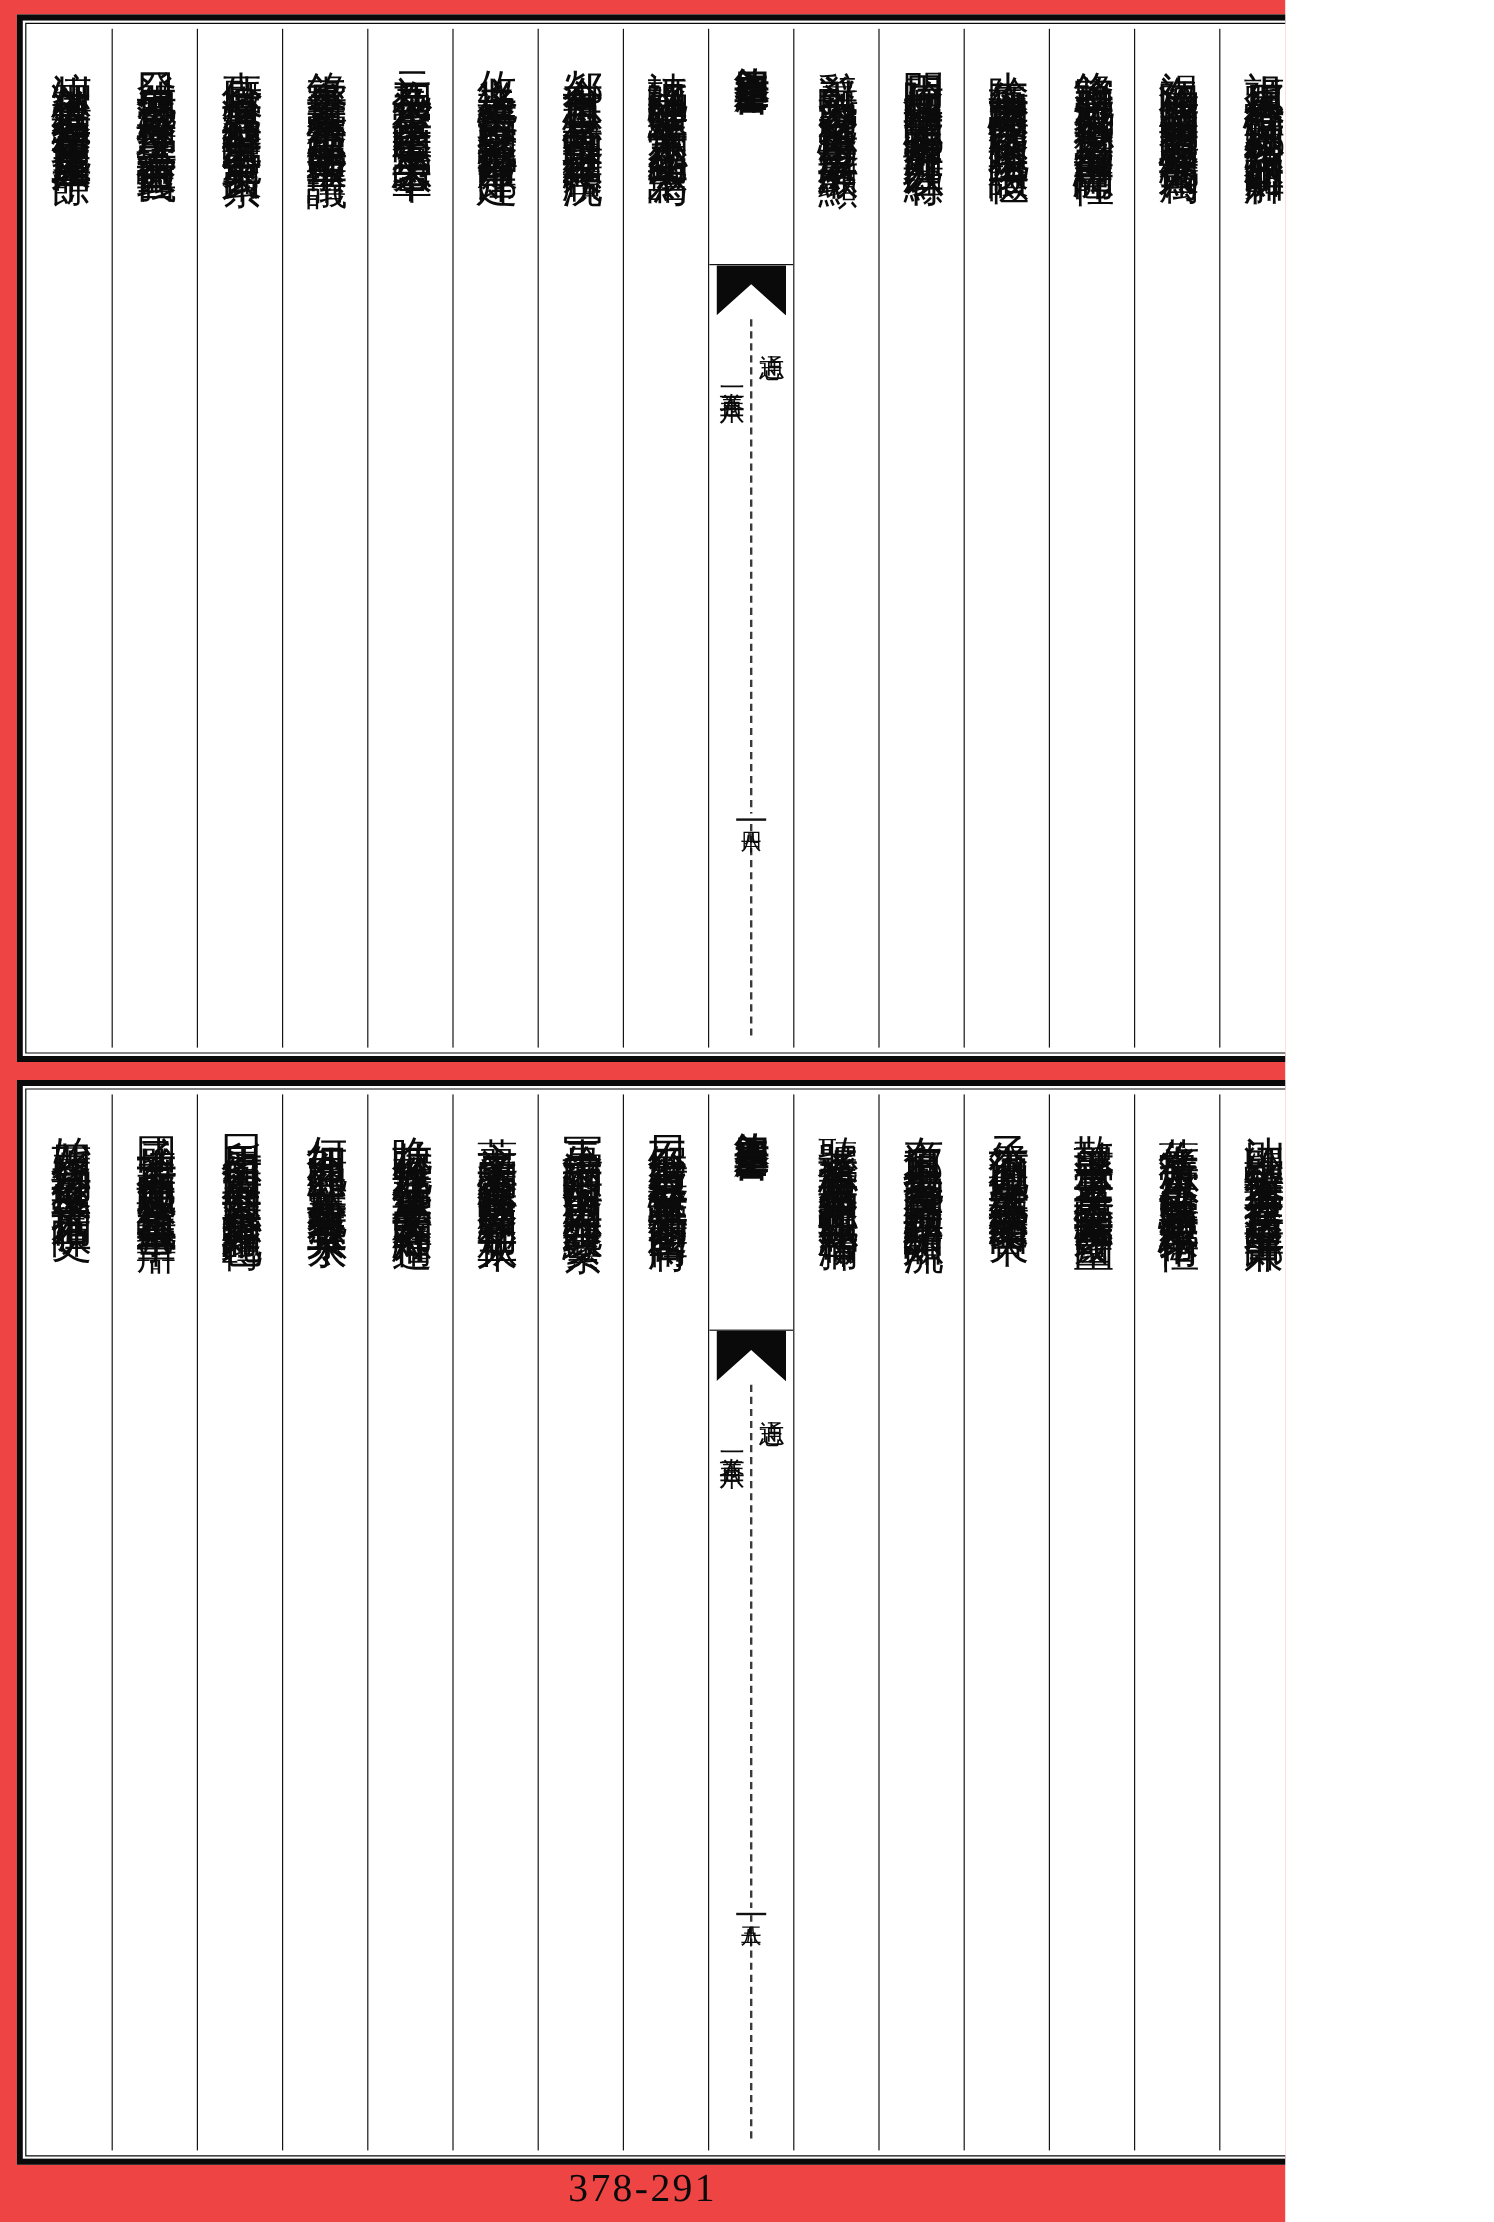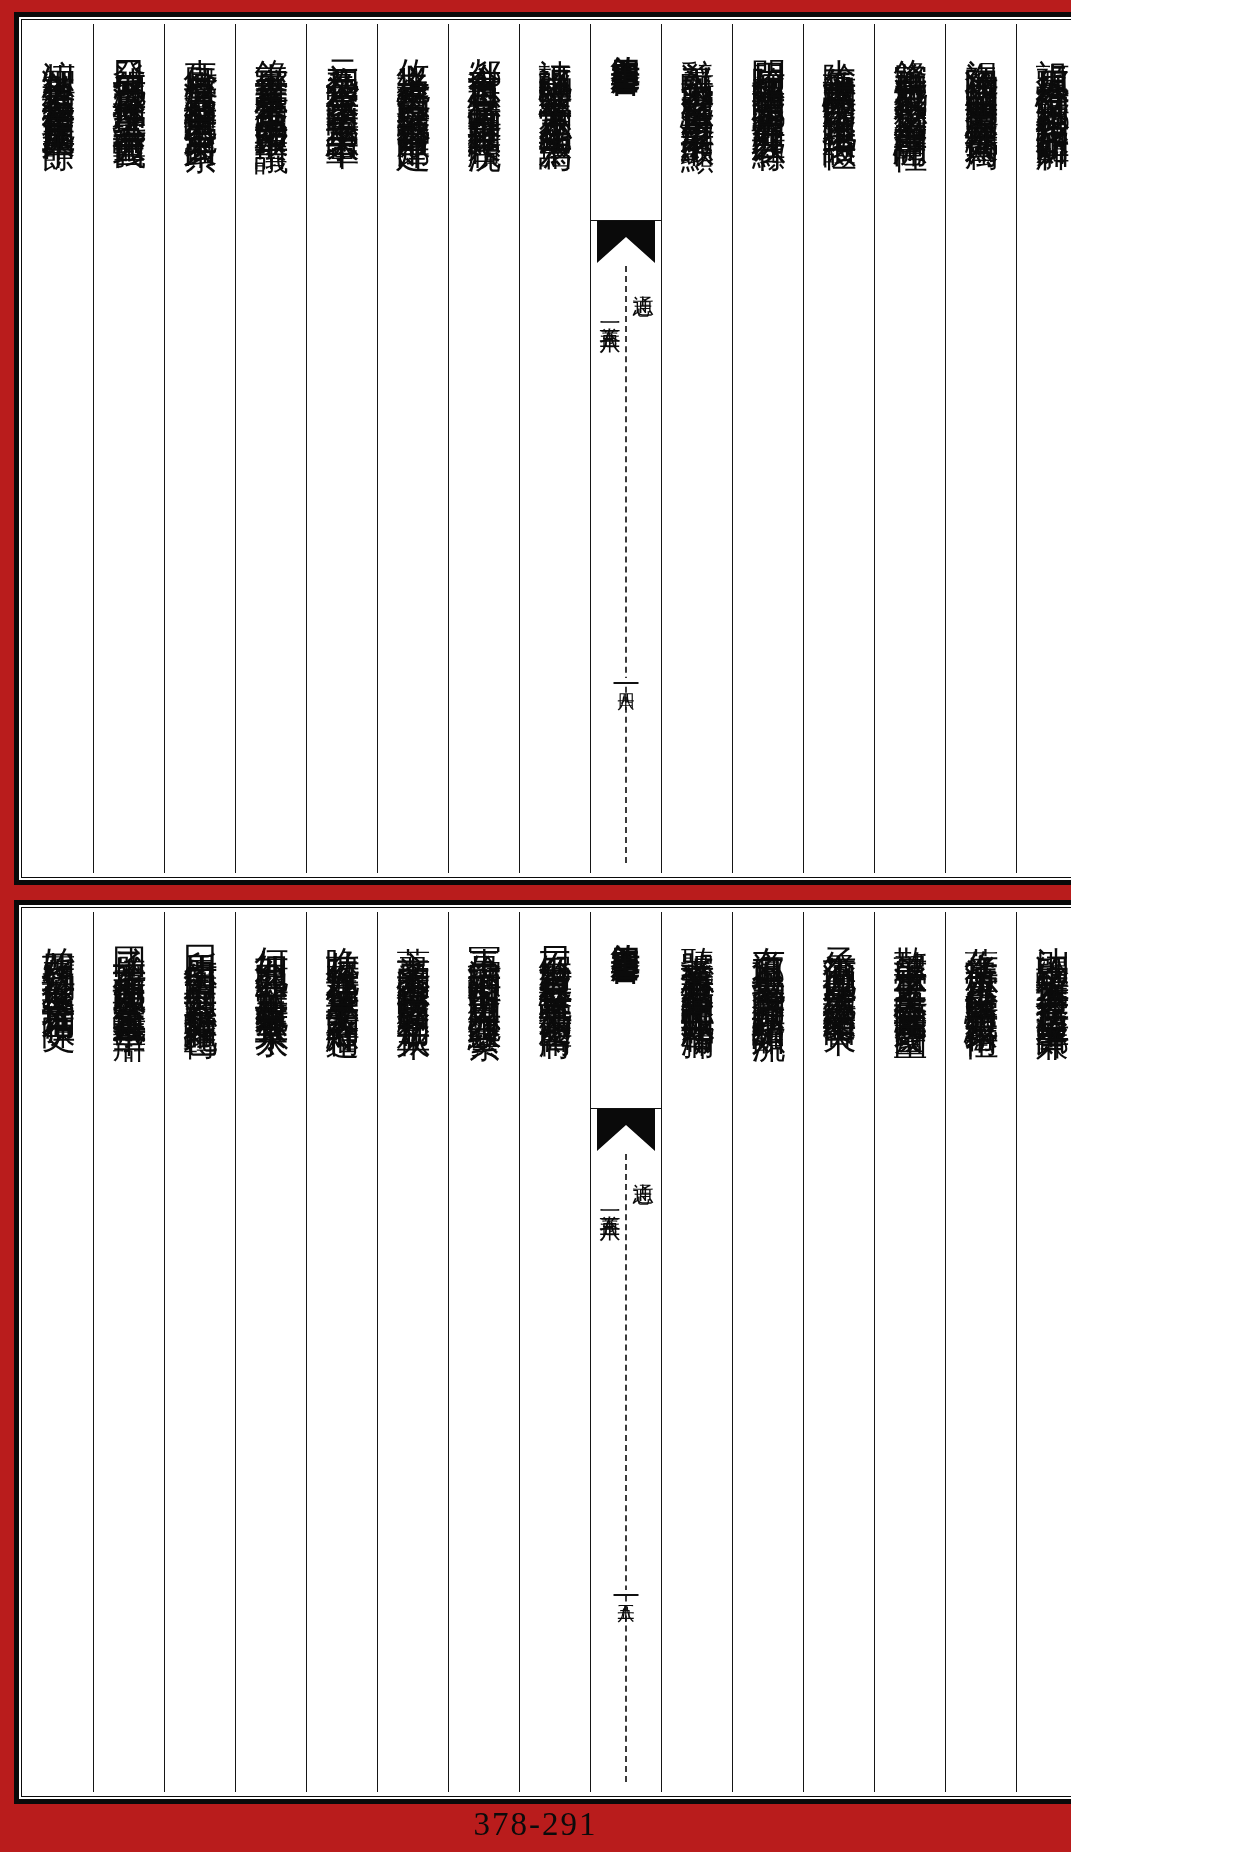--- a/index.html
+++ b/index.html
@@ -6,21 +6,21 @@
     margin:0;
     padding:0;
     background:#ffffff;
     font-family:"Liberation Serif","DejaVu Serif",serif;
     color:#0b0b0b;
   }
   #canvas{
     position:relative;
     width:1071px;
     height:1852px;
-    background:#b91c1c;
+    background:#ef4444;
     overflow:hidden;
   }
   
   .block{
     position:absolute;
     left:14px;
     width:1224px;
     box-sizing:border-box;
     border:5px solid #0a0a0a;
     box-shadow: inset 0 0 0 2px #ffffff, inset 0 0 0 3px #0a0a0a;

